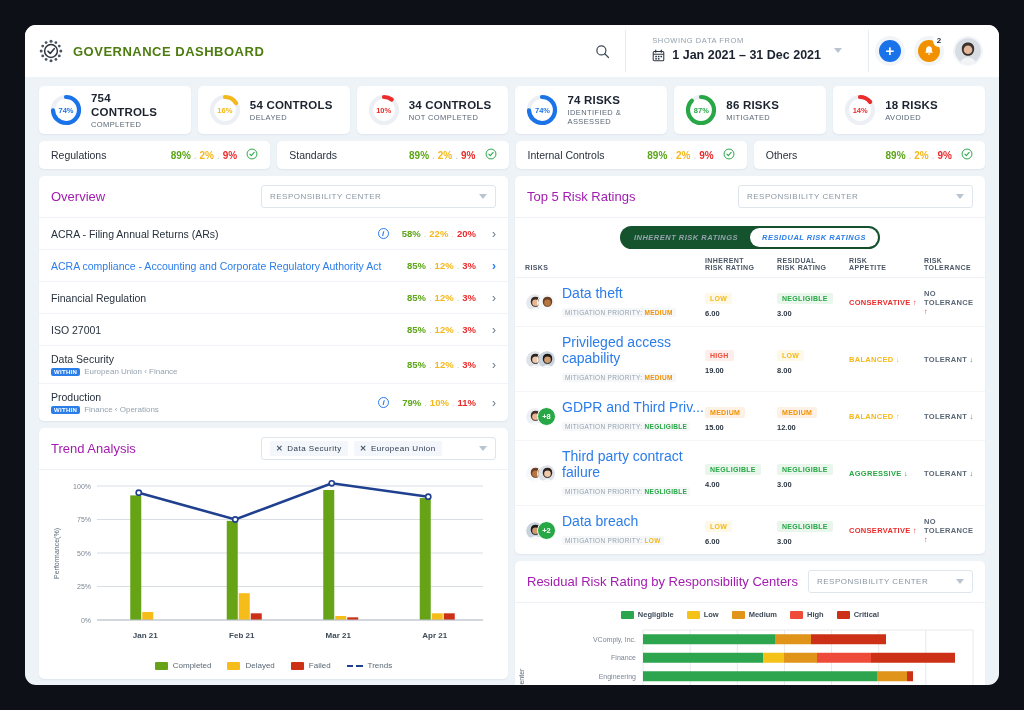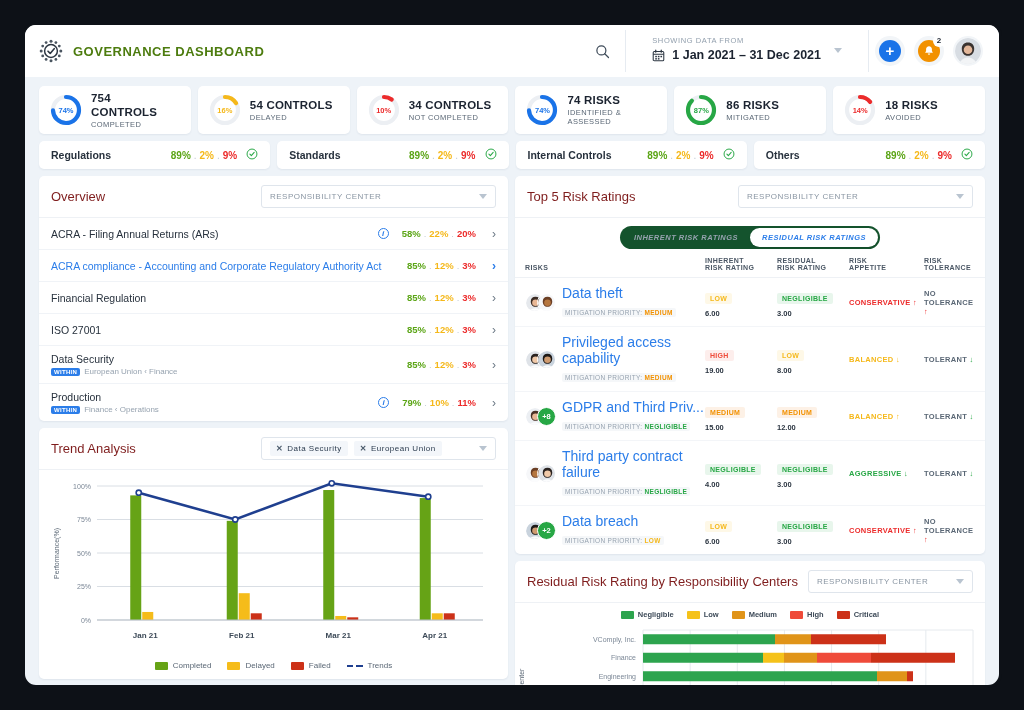--- a/index.html
+++ b/index.html
@@ -68,36 +68,36 @@
   .kpi-num { font-size: 11.5px; font-weight: bold; color: #1b2330; letter-spacing: .2px; }
   .kpi-sub { font-size: 7.5px; color: #5a6775; letter-spacing: .4px; }
 
   
   .comp-row { display: flex; gap: 7px; padding: 7px 14px 0; }
   .comp-card {
     flex: 1; background: #fff; border-radius: 5px; height: 28px;
     display: flex; align-items: center; padding: 0 12px;
     box-shadow: 0 1px 2px rgba(30,50,80,.07);
   }
-  .comp-name { font-size: 10.5px; color: #27313d; flex: 1; font-weight: bold; }
+  .comp-name { font-size: 10.5px; color: #27313d; flex: 1; }
   .comp-vals { font-size: 10px; font-weight: bold; display: flex; align-items: center; gap: 3px; }
   .dotsep { color: #c3ccd6; font-weight: normal; }
   .check-ok { margin-left: 9px; }
 
   
   .body-grid { display: flex; gap: 7px; padding: 7px 14px 0; }
   .col { display: flex; flex-direction: column; gap: 7px; }
   .col-left { width: 470px; }
   .col-right { flex: 1; }
   .panel { background: #fff; border-radius: 5px; box-shadow: 0 1px 2px rgba(30,50,80,.07); }
   .panel-head {
     display: flex; align-items: center; padding: 9px 12px; gap: 10px;
     border-bottom: 1px solid #eef1f5;
   }
-  .panel-title { font-size: 13px; color: #7f1d1d; flex-shrink: 0; }
+  .panel-title { font-size: 13px; color: #a21caf; flex-shrink: 0; }
   .select {
     flex: 1; height: 23px; border: 1px solid #dfe5ec; border-radius: 3px;
     display: flex; align-items: center; padding: 0 8px; font-size: 8px;
     color: #8a96a3; letter-spacing: .5px; cursor: pointer; min-width: 0;
   }
   .select .sel-label { flex: 1; overflow: hidden; white-space: nowrap; }
   .select-narrow { max-width: 235px; margin-left: auto; }
 
   
   .ov-row {

